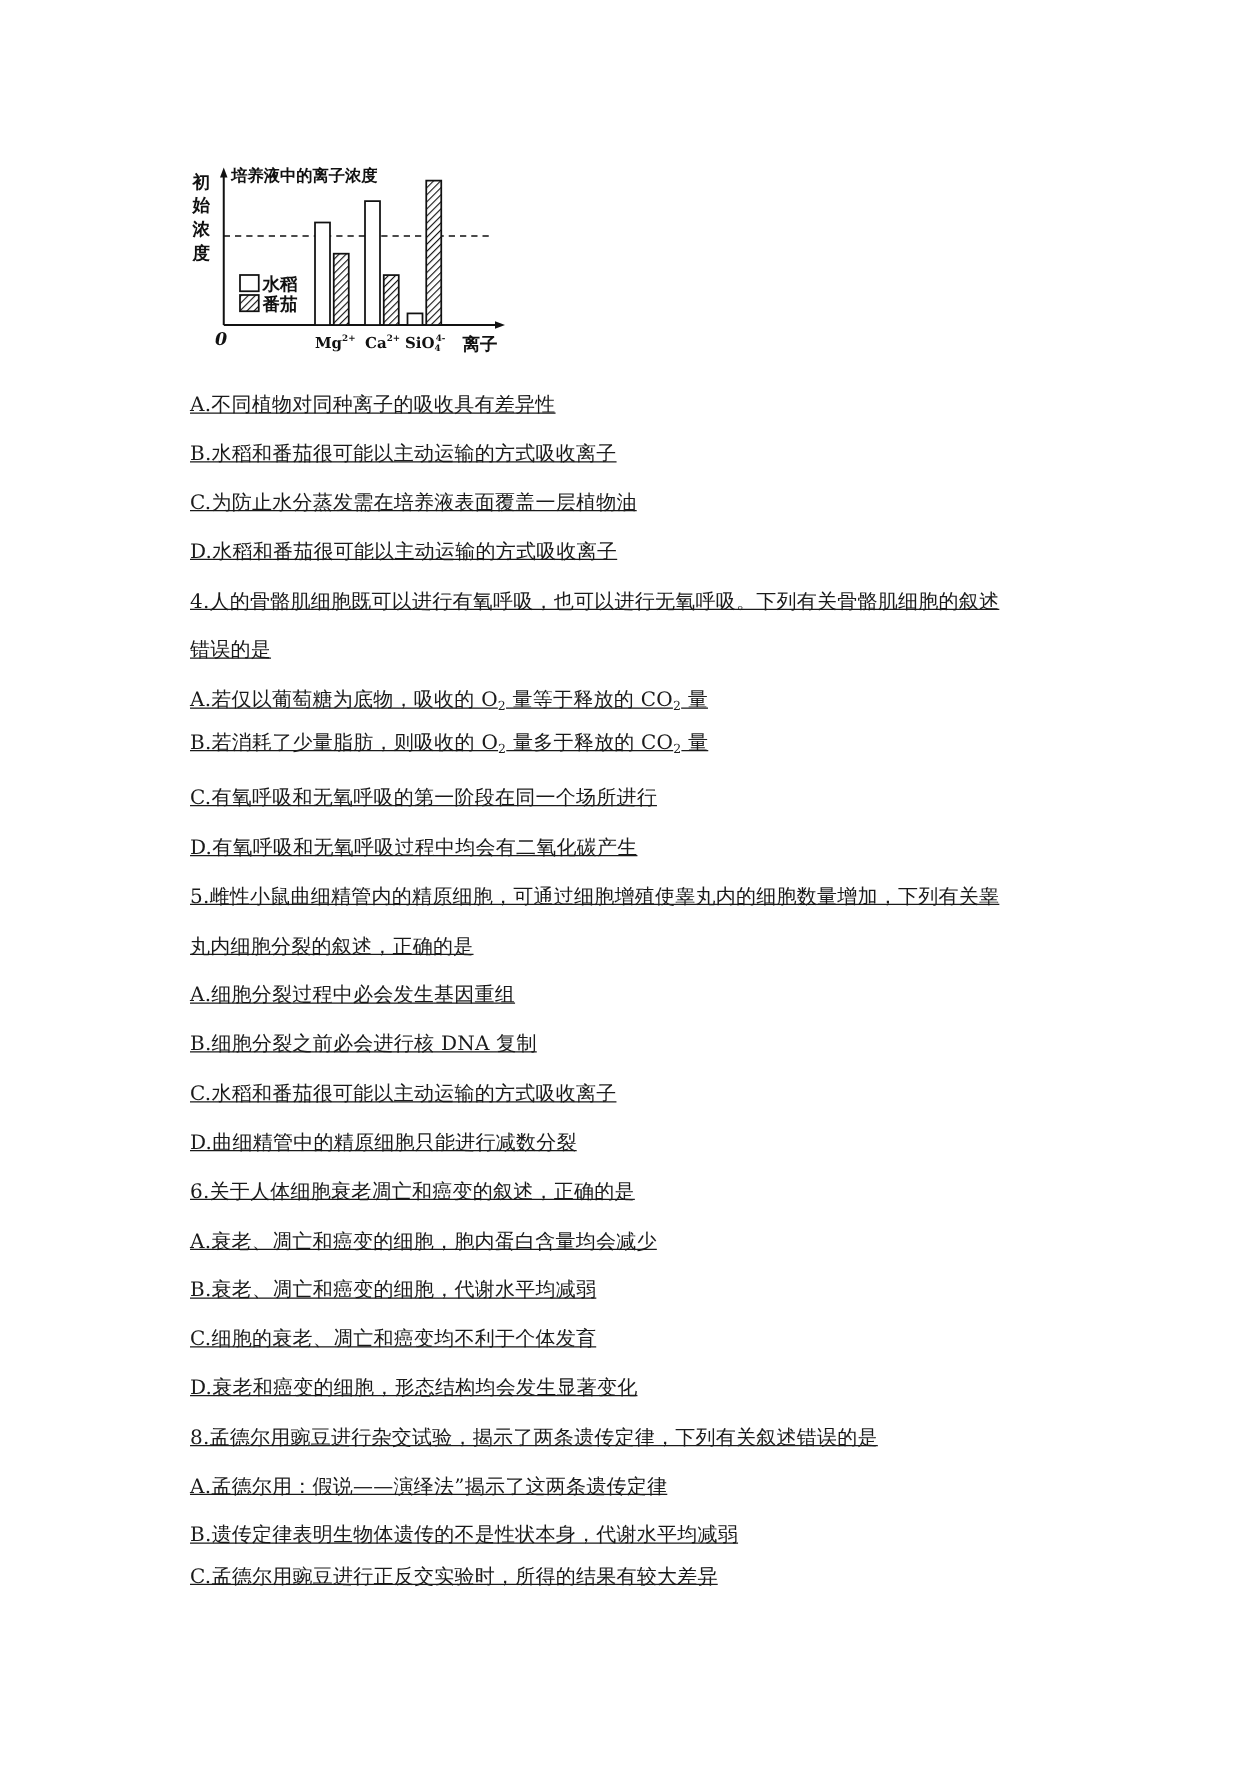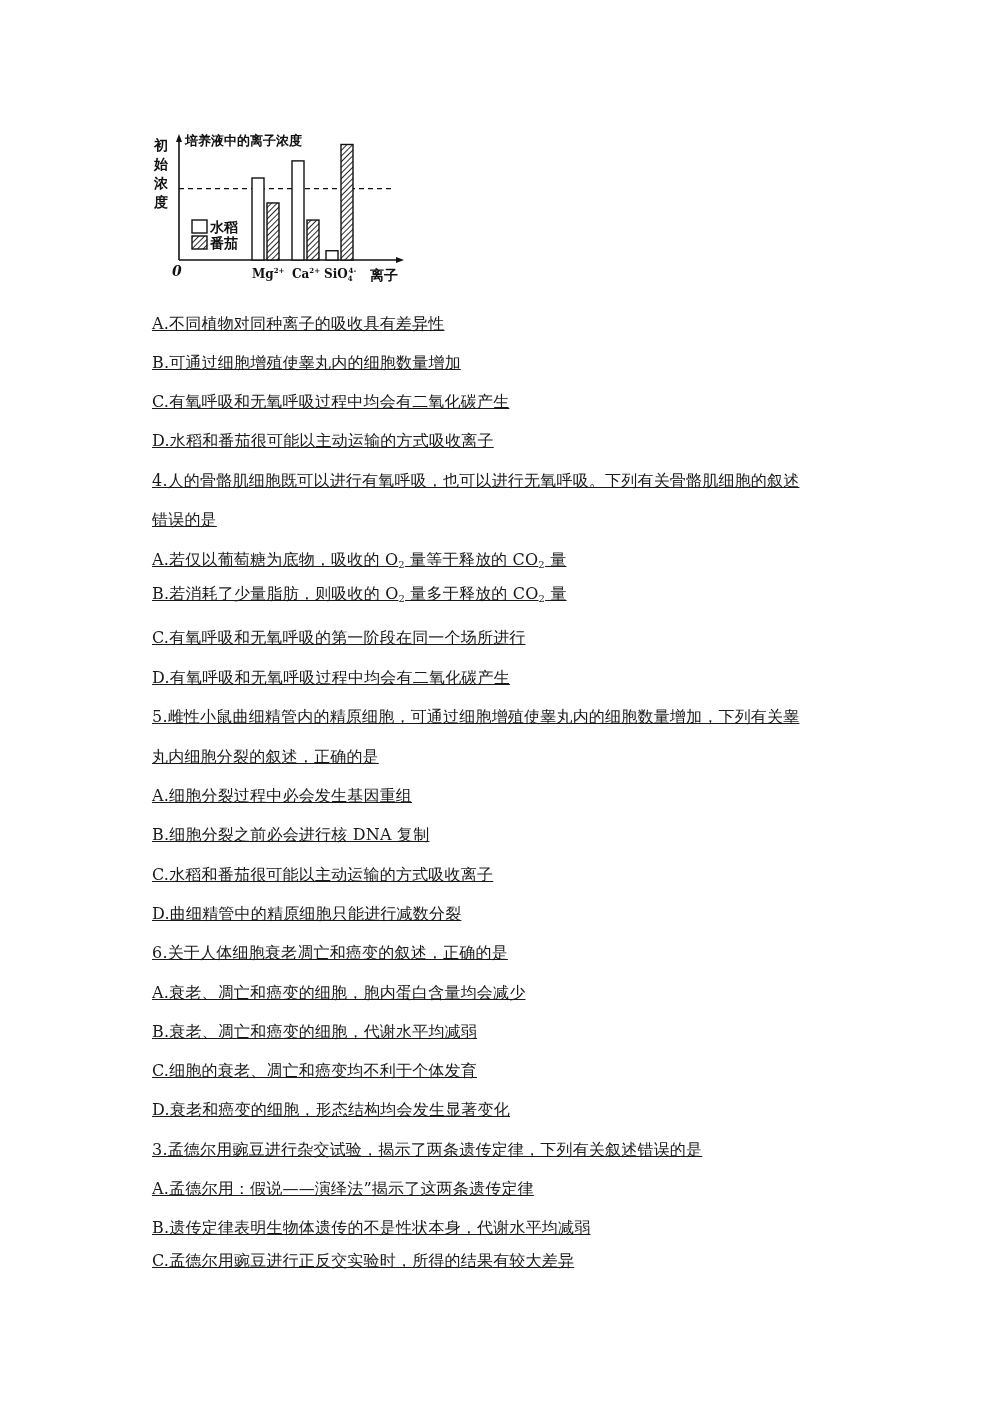--- a/index.html
+++ b/index.html
@@ -55,22 +55,22 @@
     <g id="xlabels" font-family="DejaVu Serif, serif" font-weight="bold" fill="#111">
         <text x="104" y="150" font-size="12"><tspan>Mg</tspan><tspan font-size="7" dy="-5">2+</tspan></text>
         <text x="144" y="150" font-size="12"><tspan>Ca</tspan><tspan font-size="7" dy="-5">2+</tspan></text>
         <text x="176" y="150" font-size="12"><tspan>SiO</tspan><tspan font-size="7" dy="3">4</tspan><tspan font-size="7" dx="-4" dy="-8">4-</tspan></text>
       </g>
     <text id="xlabel" x="222" y="152" font-size="14" font-weight="bold" fill="#111" font-family="DejaVu Sans, sans-serif">离子</text>
   </svg>
 </div>
 
 <div class="line" style="top:314px">A.不同植物对同种离子的吸收具有差异性</div>
-<div class="line" style="top:353px">B.可通过细胞增殖使睾丸内的细胞数量增加</div>
-<div class="line" style="top:392px">C.有氧呼吸和无氧呼吸过程中均会有二氧化碳产生</div>
+<div class="line" style="top:353px">B.水稻和番茄很可能以主动运输的方式吸收离子</div>
+<div class="line" style="top:392px">C.为防止水分蒸发需在培养液表面覆盖一层植物油</div>
 <div class="line" style="top:431px">D.水稻和番茄很可能以主动运输的方式吸收离子</div>
 
 <div class="line" style="top:471px">4.人的骨骼肌细胞既可以进行有氧呼吸，也可以进行无氧呼吸。下列有关骨骼肌细胞的叙述</div>
 <div class="line" style="top:510px">错误的是</div>
 <div class="line" style="top:550px">
   <span>A.若仅以葡萄糖为底物，吸收的 O</span><sub>2</sub><span> 量等于释放的 CO</span><sub>2</sub><span> 量</span>
 </div>
 <div class="line" style="top:584px">
   <span>B.若消耗了少量脂肪，则吸收的 O</span><sub>2</sub><span> 量多于释放的 CO</span><sub>2</sub><span> 量</span>
 </div>
@@ -83,16 +83,16 @@
 <div class="line" style="top:825px">B.细胞分裂之前必会进行核 DNA 复制</div>
 <div class="line" style="top:865px">C.水稻和番茄很可能以主动运输的方式吸收离子</div>
 <div class="line" style="top:904px">D.曲细精管中的精原细胞只能进行减数分裂</div>
 
 <div class="line" style="top:943px">6.关于人体细胞衰老凋亡和癌变的叙述，正确的是</div>
 <div class="line" style="top:983px">A.衰老、凋亡和癌变的细胞，胞内蛋白含量均会减少</div>
 <div class="line" style="top:1022px">B.衰老、凋亡和癌变的细胞，代谢水平均减弱</div>
 <div class="line" style="top:1061px">C.细胞的衰老、凋亡和癌变均不利于个体发育</div>
 <div class="line" style="top:1100px">D.衰老和癌变的细胞，形态结构均会发生显著变化</div>
 
-<div class="line" style="top:1140px">3.孟德尔用豌豆进行杂交试验，揭示了两条遗传定律，下列有关叙述错误的是</div>
+<div class="line" style="top:1140px">8.孟德尔用豌豆进行杂交试验，揭示了两条遗传定律，下列有关叙述错误的是</div>
 <div class="line" style="top:1179px">A.孟德尔用：假说——演绎法”揭示了这两条遗传定律</div>
 <div class="line" style="top:1218px">B.遗传定律表明生物体遗传的不是性状本身，代谢水平均减弱</div>
 <div class="line" style="top:1251px">C.孟德尔用豌豆进行正反交实验时，所得的结果有较大差异</div>
 
 </body></html>

